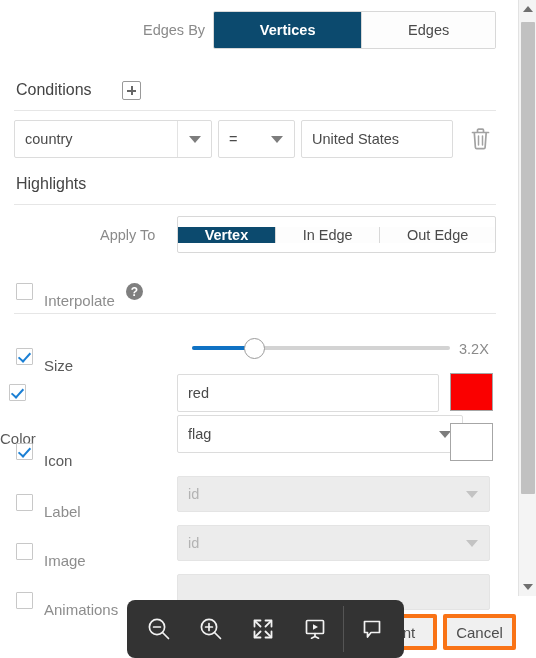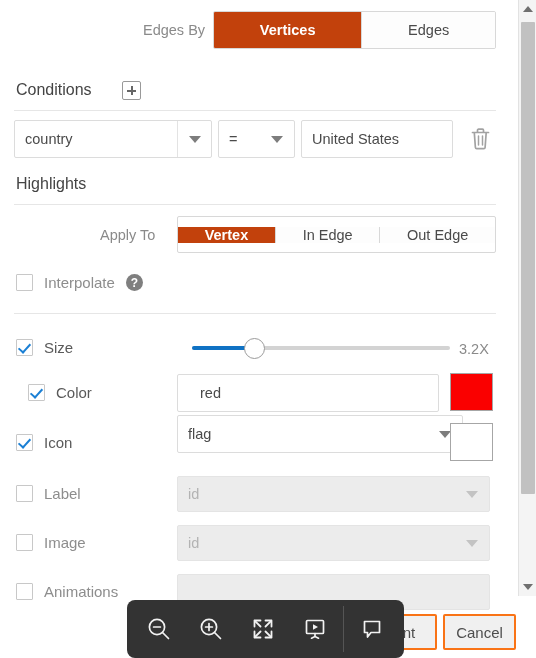--- a/index.html
+++ b/index.html
@@ -47,21 +47,21 @@
     justify-content: center;
     font-size: 14.5px;
     color: #4a4a4a;
     background: #fdfdfd;
     border-right: 1px solid #d8d8d8;
     cursor: pointer;
     user-select: none;
   }
   .segmented .seg:last-child { border-right: none; }
   .segmented .seg.active {
-    background: #c2410c;
+    background: #0c4a6e;
     color: #ffffff;
     font-weight: bold;
   }
 
   
   .field {
     position: absolute;
     border: 1px solid #dcdcdc;
     border-radius: 2px;
     background: #ffffff;
@@ -115,21 +115,21 @@
   }
   .cbox.checked::after {
     content: "";
     position: absolute;
     left: 4px; top: 1px;
     width: 5px; height: 10px;
     border: solid #1a7fd4;
     border-width: 0 2.4px 2.4px 0;
     transform: rotate(42deg);
   }
-  .cblabel { font-size: 15px; color: #5a5a5a; }
+  .cblabel { font-size: 15px; color: #5a5a5a; margin-top: 18px; }
   .cblabel.dim { color: #8d8d8d; }
 
   
   .helpicon {
     width: 17px; height: 17px;
     border-radius: 50%;
     background: #7f7f7f;
     color: #fff;
     font-size: 12px;
     font-weight: bold;
@@ -260,21 +260,21 @@
   #toolbar .tsep {
     width: 1px; height: 46px;
     background: #555;
     margin: 0 2px;
   }
 
   
   .btn {
     position: absolute;
     height: 36px;
-    border: 2px solid #f97316;
+    border: 4px solid #f97316;
     border-radius: 2px;
     background: #f0f0f0;
     color: #4d4d4d;
     font-size: 15px;
     display: flex;
     align-items: center;
     justify-content: center;
     cursor: pointer;
   }
 </style>
@@ -346,26 +346,26 @@
     <span class="cblabel">Size</span>
   </div>
 
   <div class="slider" style="left:192px; top:338px; width:258px;">
     <div class="track"></div>
     <div class="fill" id="slider-fill" style="width: 24%;"></div>
     <div class="thumb" id="slider-thumb" style="left: 24%;"></div>
   </div>
   <div class="slider-value" style="left:459px; top:341px;">3.2X</div>
 
-  <div class="cbrow" style="left:28px; top:384px;">
+  <div class="cbrow" style="left:0; top:384px;flex-direction:column;">
     <span class="cbox checked"></span>
     <span class="cblabel">Color</span>
   </div>
 
-  <div class="field" style="left:177px; top:374px; width:262px; height:38px;padding-left:12px;">
+  <div class="field" style="left:177px; top:374px; width:262px; height:38px;">
     <span class="val">red</span>
   </div>
 
   <div class="swatch" id="color-swatch" style="left: 450px; top: 373px; width: 43px; height: 38px; background: rgb(250, 0, 0);"></div>
 
   <div class="cbrow" style="left:16px; top:434px;">
     <span class="cbox checked"></span>
     <span class="cblabel">Icon</span>
   </div>
 

